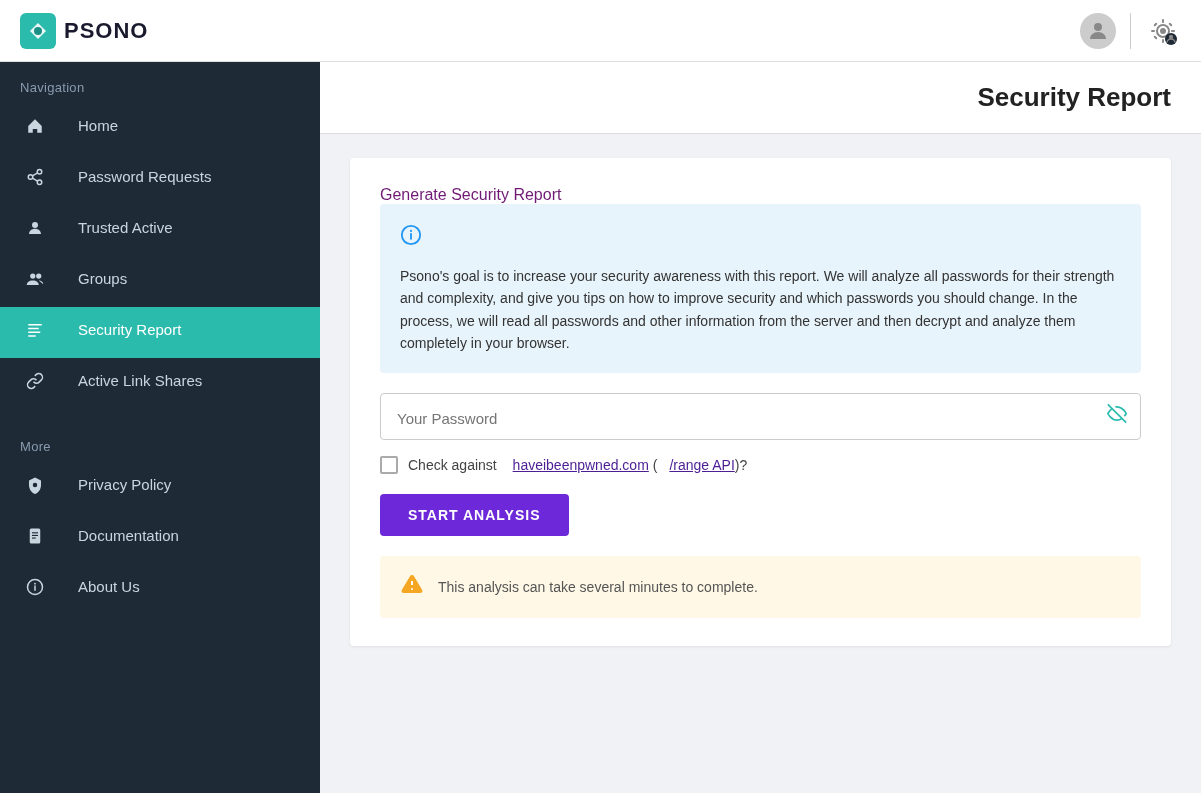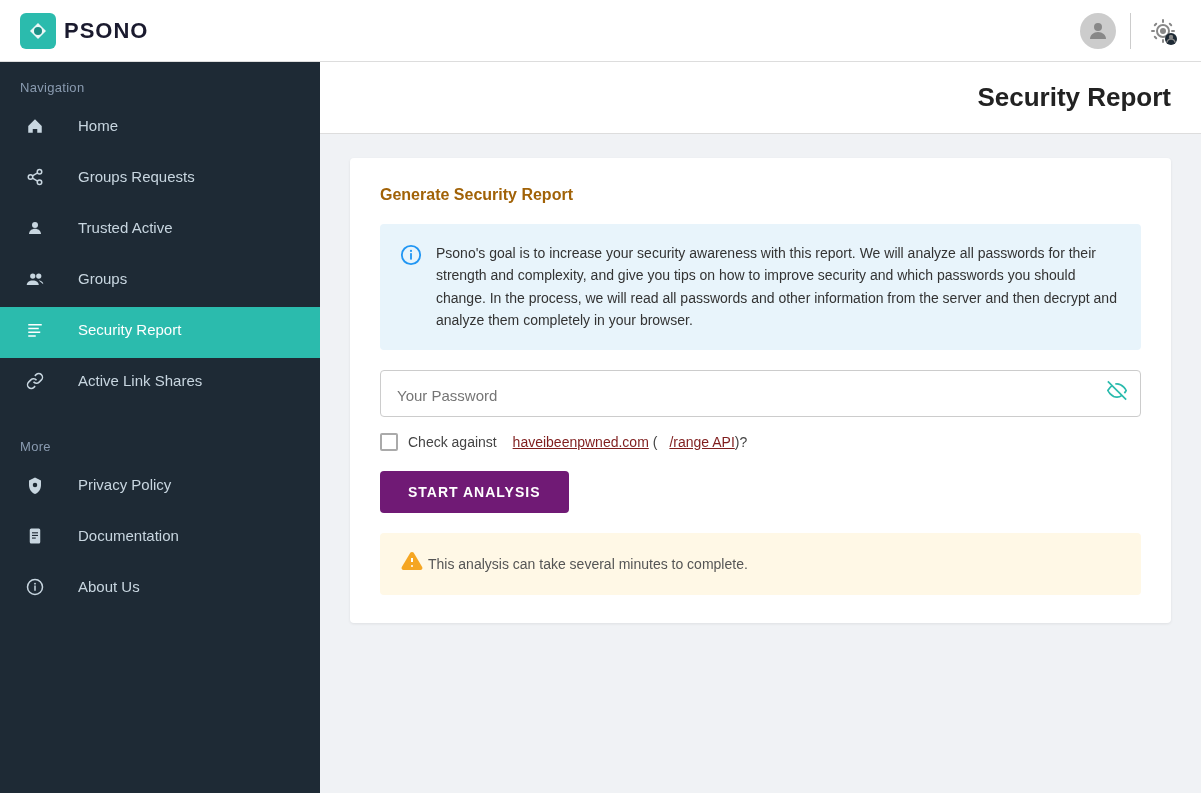--- a/index.html
+++ b/index.html
@@ -135,34 +135,34 @@
       gap: 0;
     }
     .card {
       background: #fff;
       border-radius: 4px;
       padding: 28px 30px;
       box-shadow: 0 1px 3px rgba(0,0,0,0.08);
     }
     .card-title {
       font-size: 16px;
-      color: #a16207;
-      margin-bottom: 20px;
-      font-weight: 700;
+      color: #701a75;
+      font-weight: 400;
     }
 
     
     .info-box {
       background: #e8f4fb;
       border-radius: 4px;
       padding: 18px 20px;
       display: flex;
       gap: 14px;
       margin-bottom: 20px;
       align-items: flex-start;
+      flex-direction: column;
     }
     .info-icon {
       color: #2196f3;
       font-size: 20px;
       flex-shrink: 0;
       margin-top: 2px;
     }
     .info-text {
       font-size: 14px;
       color: #333;
@@ -206,47 +206,47 @@
     .checkbox-box {
       width: 18px;
       height: 18px;
       border: 2px solid #aaa;
       border-radius: 2px;
       flex-shrink: 0;
       background: #fff;
       cursor: pointer;
     }
     .checkbox-label a {
-      color: #7f1d1d;
+      color: #4c1d95;
       text-decoration: underline;
       padding-left: 12px;
     }
 
     
     .btn-start {
-      background: #701a75;
+      background: #6d28d9;
       color: #fff;
       border: none;
       padding: 13px 28px;
       font-size: 14px;
       font-weight: 600;
       letter-spacing: 1px;
       border-radius: 4px;
       cursor: pointer;
       margin-bottom: 20px;
       text-transform: uppercase;
     }
 
     
     .warning-box {
       background: #fff8e6;
       border-radius: 4px;
       padding: 16px 20px;
       display: flex;
-      gap: 4px;
+      gap: 14px;
       align-items: center;
     }
     .warning-icon {
       font-size: 22px;
       color: #f5a623;
       flex-shrink: 0;
     }
     .warning-text {
       font-size: 14px;
       color: #555;
@@ -311,21 +311,21 @@
     <div class="sidebar-item">
       <span class="item-icon">
         <svg width="18" height="18" viewBox="0 0 24 24" fill="none" stroke="#c8d6e0" stroke-width="2">
             <circle cx="18" cy="5" r="3"></circle>
             <circle cx="6" cy="12" r="3"></circle>
             <circle cx="18" cy="19" r="3"></circle>
             <line x1="8.59" y1="13.51" x2="15.42" y2="17.49"></line>
             <line x1="15.41" y1="6.51" x2="8.59" y2="10.49"></line>
           </svg>
       </span>
-      <span class="item-label">Groups Requests</span>
+      <span class="item-label">Password Requests</span>
     </div>
 
     <div class="sidebar-item">
       <span class="item-icon">
         <svg width="18" height="18" viewBox="0 0 24 24" fill="#c8d6e0">
             <circle cx="12" cy="8" r="4"></circle>
             <path d="M4 20c0-4 3.6-7 8-7s8 3 8 7"></path>
           </svg>
       </span>
       <span class="item-label">Trusted Active</span>

